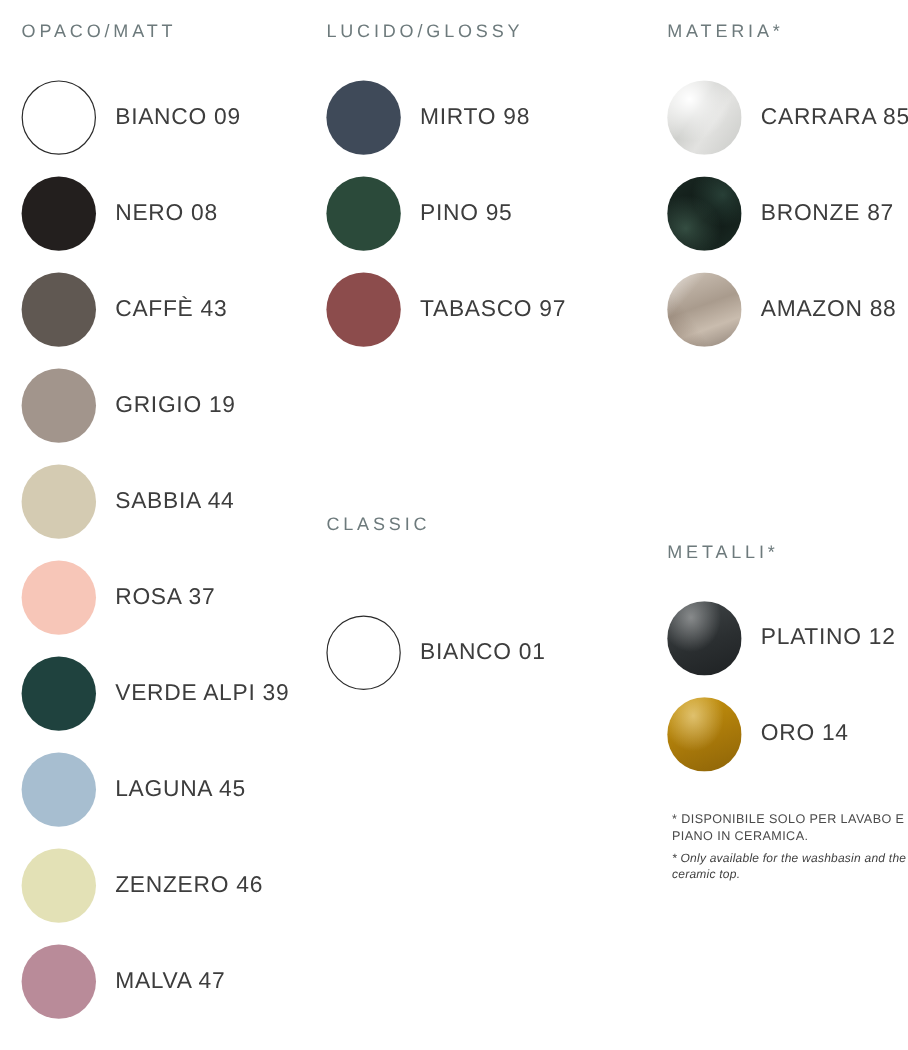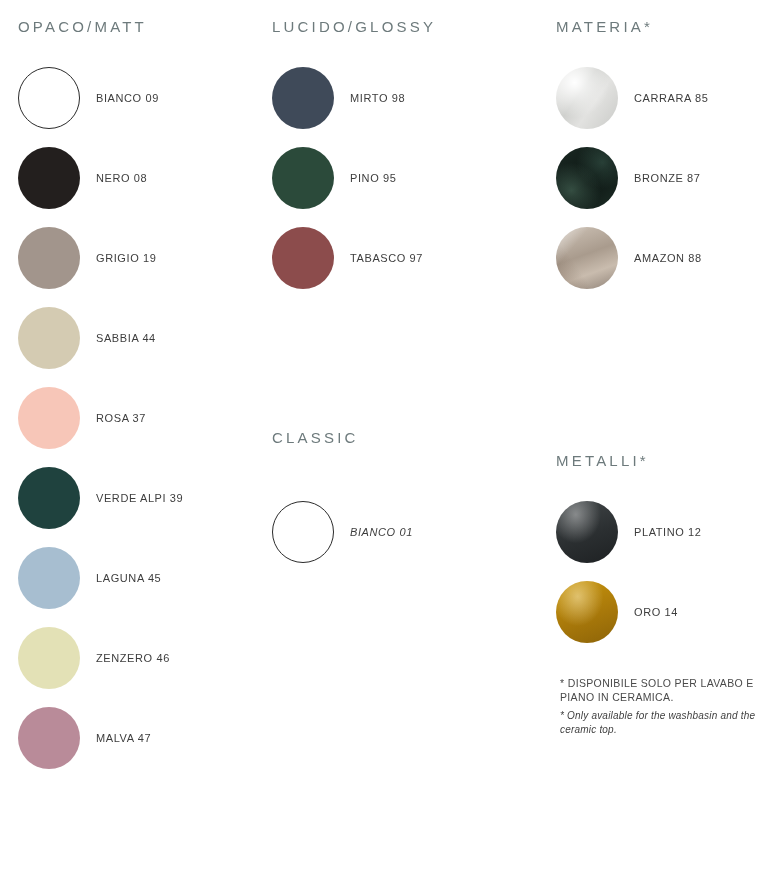--- a/index.html
+++ b/index.html
@@ -37,21 +37,21 @@
 
   .swatch-list {
     position: absolute;
     margin: 0;
     padding: 0;
     list-style: none;
   }
   .list-pos-1 { top: 58px; left: 18px; }
   .list-pos-2 { top: 58px; left: 272px; }
   .list-pos-3 { top: 58px; left: 556px; text-align: center; }
-  .list-pos-4 { top: 492px; left: 272px; font-style: italic; }
+  .list-pos-4 { top: 504px; left: 272px; }
   .list-pos-5 { top: 492px; left: 556px; }
 
   .swatch-row {
     display: flex;
     align-items: center;
     height: 80px;
   }
 
   .swatch {
     width: 62px;
@@ -61,21 +61,21 @@
     background-size: cover;
     background-position: center;
   }
   .swatch.outline {
     border: 1px solid #2b2b2b;
     background: #ffffff;
     box-sizing: border-box;
   }
   .swatch-label {
     margin-left: 16px;
-    font-size: 11px;
+    font-size: 19px;
     letter-spacing: 0.6px;
     color: #3d3d3d;
     white-space: nowrap;
   }
 
   .footnote {
     position: absolute;
     top: 676px;
     left: 560px;
     width: 200px;
@@ -105,20 +105,24 @@
   <ul class="swatch-list list-pos-1">
     <li class="swatch-row">
       <span class="swatch outline"></span>
       <span class="swatch-label">BIANCO 09</span>
     </li>
     <li class="swatch-row">
       <span class="swatch" style="background:#231f1e"></span>
       <span class="swatch-label">NERO 08</span>
     </li>
     <li class="swatch-row">
+      <span class="swatch" style="background:#605852"></span>
+      <span class="swatch-label">CAFFÈ 43</span>
+    </li>
+    <li class="swatch-row">
       <span class="swatch" style="background:#a2958c"></span>
       <span class="swatch-label">GRIGIO 19</span>
     </li>
     <li class="swatch-row">
       <span class="swatch" style="background:#d4cbb2"></span>
       <span class="swatch-label">SABBIA 44</span>
     </li>
     <li class="swatch-row">
       <span class="swatch" style="background:#f7c6b8"></span>
       <span class="swatch-label">ROSA 37</span>

